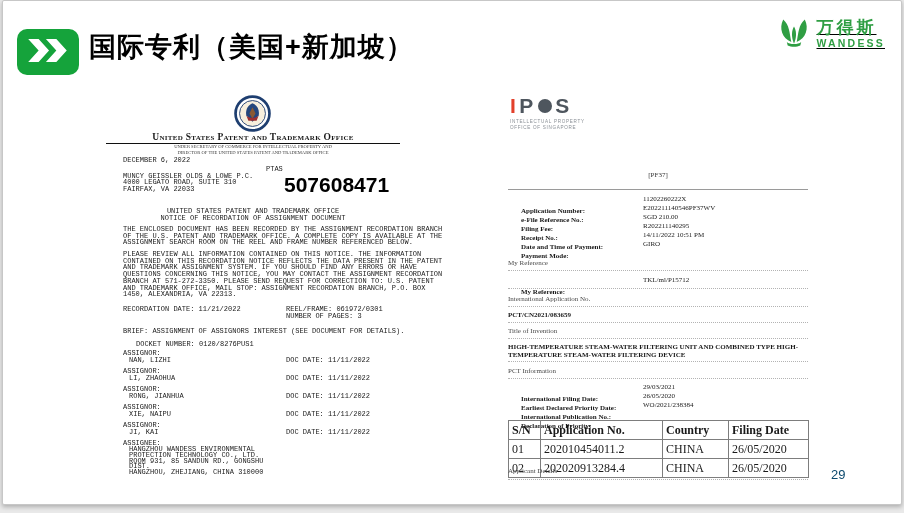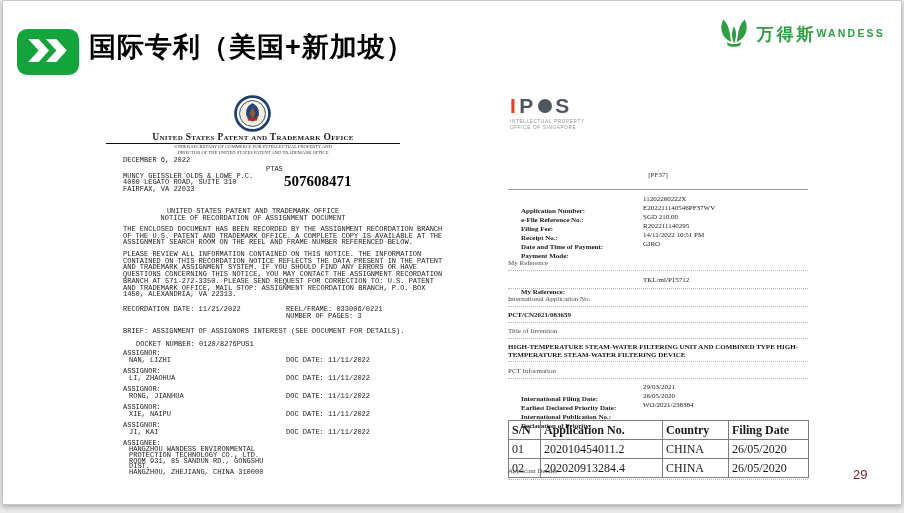--- a/index.html
+++ b/index.html
@@ -7,35 +7,35 @@
        font-family:"Liberation Sans",sans-serif;-webkit-font-smoothing:antialiased;}
   .slide{position:absolute;left:2px;top:0;width:898px;height:503px;background:#fff;
          border:1px solid #c7c7c7;border-radius:2px;box-shadow:0 2px 4px rgba(0,0,0,.25);}
 
   
   .title-chip{position:absolute;left:14px;top:28px;width:62px;height:46px;border-radius:10px;
               background:#15a33b;display:flex;align-items:center;justify-content:center;}
   .page-title{position:absolute;left:86px;top:28px;font-size:27px;font-weight:bold;color:#000;
               letter-spacing:1px;white-space:nowrap;}
   .brand{position:absolute;right:16px;top:13px;display:flex;align-items:center;gap:5px;}
-  .brand-text{display:flex;line-height:1;}
+  .brand-text{display:flex;flex-direction:column;line-height:1;text-decoration:underline;}
   .brand-cn{font-size:17px;font-weight:bold;color:#2f9e43;letter-spacing:3px;}
   .brand-en{font-size:10.5px;font-weight:bold;color:#2f9e43;letter-spacing:2.2px;margin-top:2px;}
 
   
   .usdoc{position:absolute;left:103px;top:92px;width:350px;height:410px;color:#1a1a1a;}
   .usdoc .abs{position:absolute;}
   .mono{font-family:"Liberation Mono","DejaVu Sans Mono",monospace;font-size:7px;line-height:6.7px;
         color:#1a1a1a;white-space:pre-line;}
   .us-office{left:0;top:39px;width:294px;text-align:center;font-family:"Liberation Serif",serif;
              font-weight:bold;font-variant:small-caps;font-size:9.5px;border-bottom:1.6px solid #101010;
              padding-bottom:1px;letter-spacing:.3px;}
   .us-sub{width:294px;text-align:center;font-family:"Liberation Serif",serif;font-size:4.6px;
           color:#3a3a3a;line-height:5px;}
-  .us-bignum{font-family:Liberation Serif, serif;font-weight:bold;font-size:15px;color:#000;}
+  .us-bignum{font-family:Liberation Sans, sans-serif;font-weight:bold;font-size:21px;color:#000;}
   .us-notice{left:0;top:115px;width:294px;text-align:center;}
 
   
   .sgdoc{position:absolute;left:505px;top:92px;width:300px;height:410px;
          font-family:"Liberation Serif","DejaVu Serif",serif;color:#1a1a1a;}
   .sgdoc .abs{position:absolute;}
   .ipos-letters{display:flex;align-items:center;gap:2.5px;font-weight:bold;font-family:"Liberation Sans",sans-serif;
                 font-size:21px;color:#4e565e;letter-spacing:1px;line-height:1;}
   .ipos-i{color:#e2402b;}
   .ipos-o{width:14px;height:14px;border-radius:50%;background:#4e565e;display:inline-block;margin:0 1px;}
@@ -47,21 +47,21 @@
   .dotline{width:100%;border-top:1px dotted #b3b3b3;height:0;}
   .frow{left:0;width:100%;font-size:7px;line-height:8px;}
   .frow .lbl{position:absolute;left:13px;font-weight:bold;white-space:nowrap;margin-top:12px;}
   .frow .val{position:absolute;left:135px;white-space:nowrap;}
   .section{font-size:7px;color:#4a4a4a;}
   .boldline{font-weight:bold;font-size:7px;white-space:pre-line;line-height:8px;}
   .ptable{border-collapse:collapse;width:100%;font-size:12px;table-layout:fixed;}
   .ptable th,.ptable td{border:1px solid #7d7d7d;padding:1.5px 3px;text-align:left;
                         overflow:hidden;white-space:nowrap;}
   .ptable th{font-weight:bold;}
-  .pagenum{position:absolute;left:850px;top:466px;font-size:13px;color:#7f1d1d;}
+  .pagenum{position:absolute;left:828px;top:466px;font-size:13px;color:#0c4a6e;}
 </style>
 </head>
 <body>
 
 <div class="slide">
 
   <div class="title-chip">
     <span>
       <svg width="42" height="25" viewBox="0 0 40 24">
         <path d="M1 1 L11 1 L21 12 L11 23 L1 23 L11 12 Z" fill="#ffffff"></path>
@@ -117,21 +117,21 @@
 ASSIGNMENT SEARCH ROOM ON THE REEL AND FRAME NUMBER REFERENCED BELOW.</div>
     <div class="abs mono" style="left:17px;top:158px;">PLEASE REVIEW ALL INFORMATION CONTAINED ON THIS NOTICE. THE INFORMATION
 CONTAINED ON THIS RECORDATION NOTICE REFLECTS THE DATA PRESENT IN THE PATENT
 AND TRADEMARK ASSIGNMENT SYSTEM. IF YOU SHOULD FIND ANY ERRORS OR HAVE
 QUESTIONS CONCERNING THIS NOTICE, YOU MAY CONTACT THE ASSIGNMENT RECORDATION
 BRANCH AT 571-272-3350. PLEASE SEND REQUEST FOR CORRECTION TO: U.S. PATENT
 AND TRADEMARK OFFICE, MAIL STOP: ASSIGNMENT RECORDATION BRANCH, P.O. BOX
 1450, ALEXANDRIA, VA 22313.</div>
 
     <div class="abs mono" style="left:17px;top:213px;">RECORDATION DATE: 11/21/2022</div>
-    <div class="abs mono" style="left:180px;top:213px;">REEL/FRAME: 033006/0221</div>
+    <div class="abs mono" style="left:180px;top:213px;">REEL/FRAME: 061972/0301</div>
     <div class="abs mono" style="left:180px;top:219.7px;">NUMBER OF PAGES: 3</div>
 
     <div class="abs mono" style="left:17px;top:235px;">BRIEF: ASSIGNMENT OF ASSIGNORS INTEREST (SEE DOCUMENT FOR DETAILS).</div>
     <div class="abs mono" style="left:30px;top:248px;">DOCKET NUMBER:   0120/8276PUS1</div>
 
     <div class="abs" style="left:0;top:257px;width:350px;height:14px;">
       <span class="abs mono" style="left:17px;top:0;">ASSIGNOR:</span>
       <span class="abs mono" style="left:23px;top:6.7px;">NAN, LIZHI</span>
       <span class="abs mono" style="left:180px;top:6.7px;">DOC DATE: 11/11/2022</span>
     </div>

